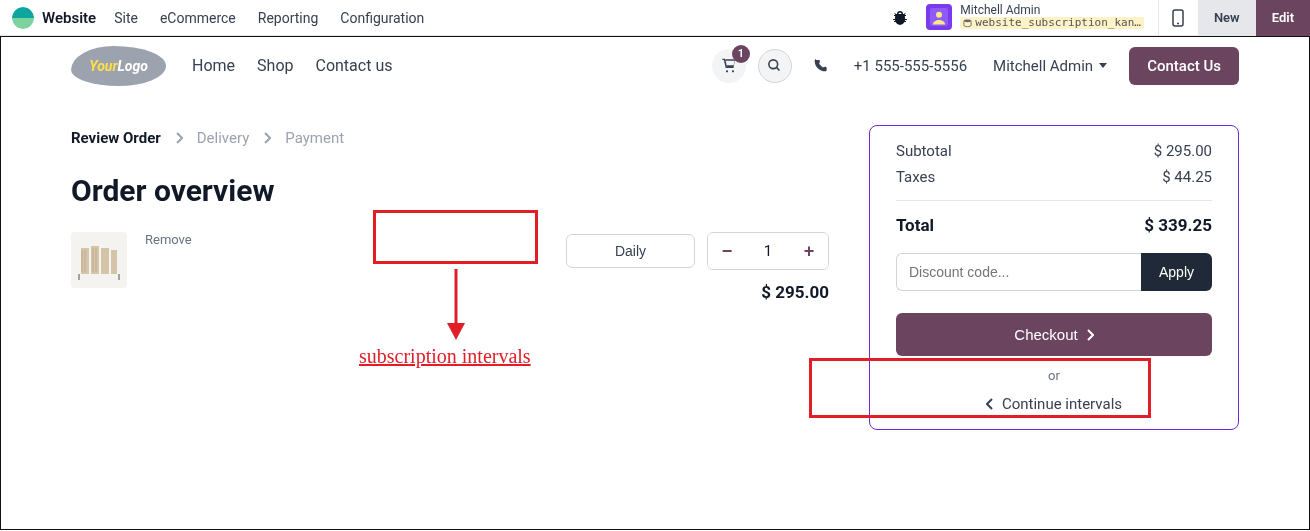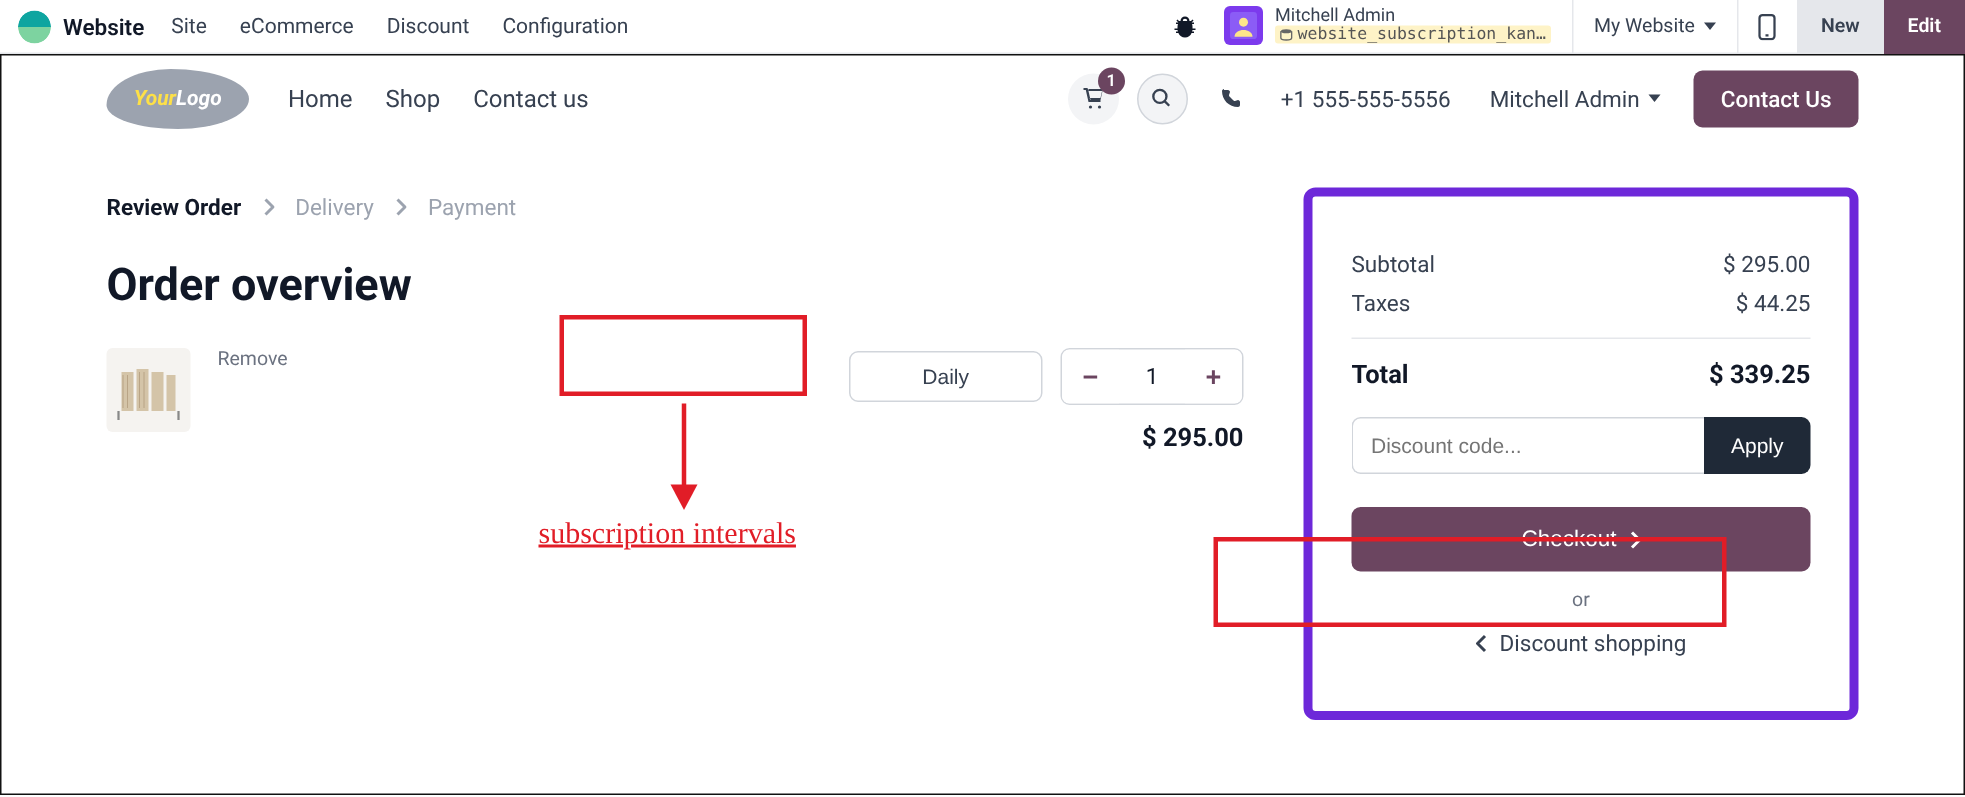--- a/index.html
+++ b/index.html
@@ -58,21 +58,21 @@
   .qty-stepper { display:flex; align-items:center; border:1px solid #d1d5db; border-radius:6px; overflow:hidden; height:38px;}
   .qty-stepper button { width:38px; height:100%; border:none; background:#fff; color:#6b4560; font-size:18px; font-weight:700; cursor:pointer;}
   .qty-stepper .val { width:44px; text-align:center; font-size:15px; color:#111827;}
   .line-price { font-weight:700; font-size:17px; color:#111827;}
 
   .highlight-interval { position:absolute; border:3px solid #e11d27; pointer-events:none;}
   .highlight-checkout { position:absolute; border:3px solid #e11d27; pointer-events:none;}
   .anno-label { position:absolute; color:#e11d27; font-size:20px; font-family: "Times New Roman", serif; text-decoration: underline;}
   .anno-arrow { position:absolute; }
 
-  .summary { width:370px; border:6px solid #6d28d9; border-radius:8px; padding:36px 26px; align-self:flex-start;}
+  .summary { width:370px; border:1px solid #6d28d9; border-radius:8px; padding:16px 26px; align-self:flex-start;}
   .sum-row { display:flex; justify-content:space-between; font-size:15px; color:#374151; margin-bottom:8px;}
   .sum-divider { border-top:1px solid #e5e7eb; margin:14px 0;}
   .sum-total { display:flex; justify-content:space-between; font-size:17px; font-weight:700; color:#111827; margin-bottom:18px;}
   .discount-row { display:flex; margin-bottom:22px;}
   .discount-row input { flex:1; border:1px solid #d1d5db; border-right:none; border-radius:6px 0 0 6px; padding:10px 12px; font-size:14px; outline:none;}
   .discount-row button { background:#1f2937; color:#fff; border:none; border-radius:0 6px 6px 0; padding:0 18px; font-size:14px; cursor:pointer;}
   .checkout-btn { width:100%; background:#6b4560; color:#fff; border:none; border-radius:6px; padding:13px 0; font-size:15px; font-weight:500; display:flex; align-items:center; justify-content:center; gap:8px; cursor:pointer;}
   .or-text { text-align:center; font-size:13px; color:#6b7280; margin:12px 0;}
   .continue-link { text-align:center; font-size:15px; color:#374151; cursor:pointer; display:flex; align-items:center; justify-content:center; gap:8px;}
 
@@ -86,21 +86,21 @@
 
 <div class="topbar">
   <div class="logo">
     <div class="half-t"></div>
       <div class="half-b"></div>
   </div>
   <div class="app-name">Website</div>
   <div class="menu">
     <span>Site</span>
     <span>eCommerce</span>
-    <span>Discount</span>
+    <span>Reporting</span>
     <span>Configuration</span>
   </div>
   <div class="spacer"></div>
   <svg class="bug" viewBox="0 0 16 16" fill="currentColor">
       <path d="M8 1a3 3 0 0 1 3 3h1l1-1 .7.7L12.4 5H14v1h-1.3A5 5 0 0 1 13 8v1h2v1h-2a5 5 0 0 1-.3 1H14v1h-1.6A5 5 0 0 1 8 15a5 5 0 0 1-4.4-3H2v-1h1.3A5 5 0 0 1 3 10H1V9h2V8c0-.7.1-1.4.3-2H2V5h1.6L2.3 3.7 3 3l1 1h1a3 3 0 0 1 3-3zm0 1.5A1.5 1.5 0 0 0 6.5 4h3A1.5 1.5 0 0 0 8 2.5z"></path>
     </svg>
   <div class="userbox">
     <div class="avatar-sm">
       <svg width="18" height="18" viewBox="0 0 24 24" fill="#fff">
           <rect width="24" height="24" rx="3" fill="#8b5cf6"></rect>
@@ -111,24 +111,20 @@
     <div class="userlines">
       <div>Mitchell Admin</div>
       <div class="line2">
         <svg width="9" height="9" viewBox="0 0 10 10">
             <ellipse cx="5" cy="2" rx="4" ry="1.5" fill="#666"></ellipse>
             <path d="M1 2v5c0 .8 1.8 1.5 4 1.5s4-.7 4-1.5V2" fill="none" stroke="#666" stroke-width="1"></path>
           </svg>
         <span>website_subscription_kan…</span>
       </div>
     </div>
-  </div>
-  <div class="mywebsite">
-    <span>My Website</span>
-      <span class="caret-down"></span>
   </div>
   <div class="mobilebtn">
     <svg width="12" height="18" viewBox="0 0 12 18" fill="none" stroke="#374151" stroke-width="1.5">
         <rect x="1" y="1" width="10" height="16" rx="2"></rect>
         <line x1="5" y1="14.5" x2="7" y2="14.5"></line>
       </svg>
   </div>
   <div class="newbtn">New</div>
   <div class="editbtn">Edit</div>
 </div>
@@ -243,21 +239,21 @@
       <span>Checkout</span>
       <svg width="8" height="12" viewBox="0 0 8 12">
               <path d="M2 1l5 5-5 5" fill="none" stroke="currentColor" stroke-width="2"></path>
             </svg>
     </button>
     <div class="or-text">or</div>
     <div class="continue-link">
       <svg width="8" height="12" viewBox="0 0 8 12">
               <path d="M6 1L1 6l5 5" fill="none" stroke="currentColor" stroke-width="2"></path>
             </svg>
-      <span>Discount shopping</span>
+      <span>Continue intervals</span>
     </div>
   </div>
 
   <div class="highlight-interval" style="left:372px; top:115px; width:165px; height:54px;"></div>
   <svg class="anno-arrow" style="left:440px; top:172px; width:30px; height:75px;" viewBox="0 0 30 75">
     <line x1="15" y1="2" x2="15" y2="60" stroke="#e11d27" stroke-width="3"></line>
     <polygon points="15,73 6,56 24,56" fill="#e11d27"></polygon>
   </svg>
   <div class="anno-label" style="left:358px; top:250px;">subscription intervals</div>
   <div class="highlight-checkout" style="left:808px; top:263px; width:342px; height:60px;"></div>

